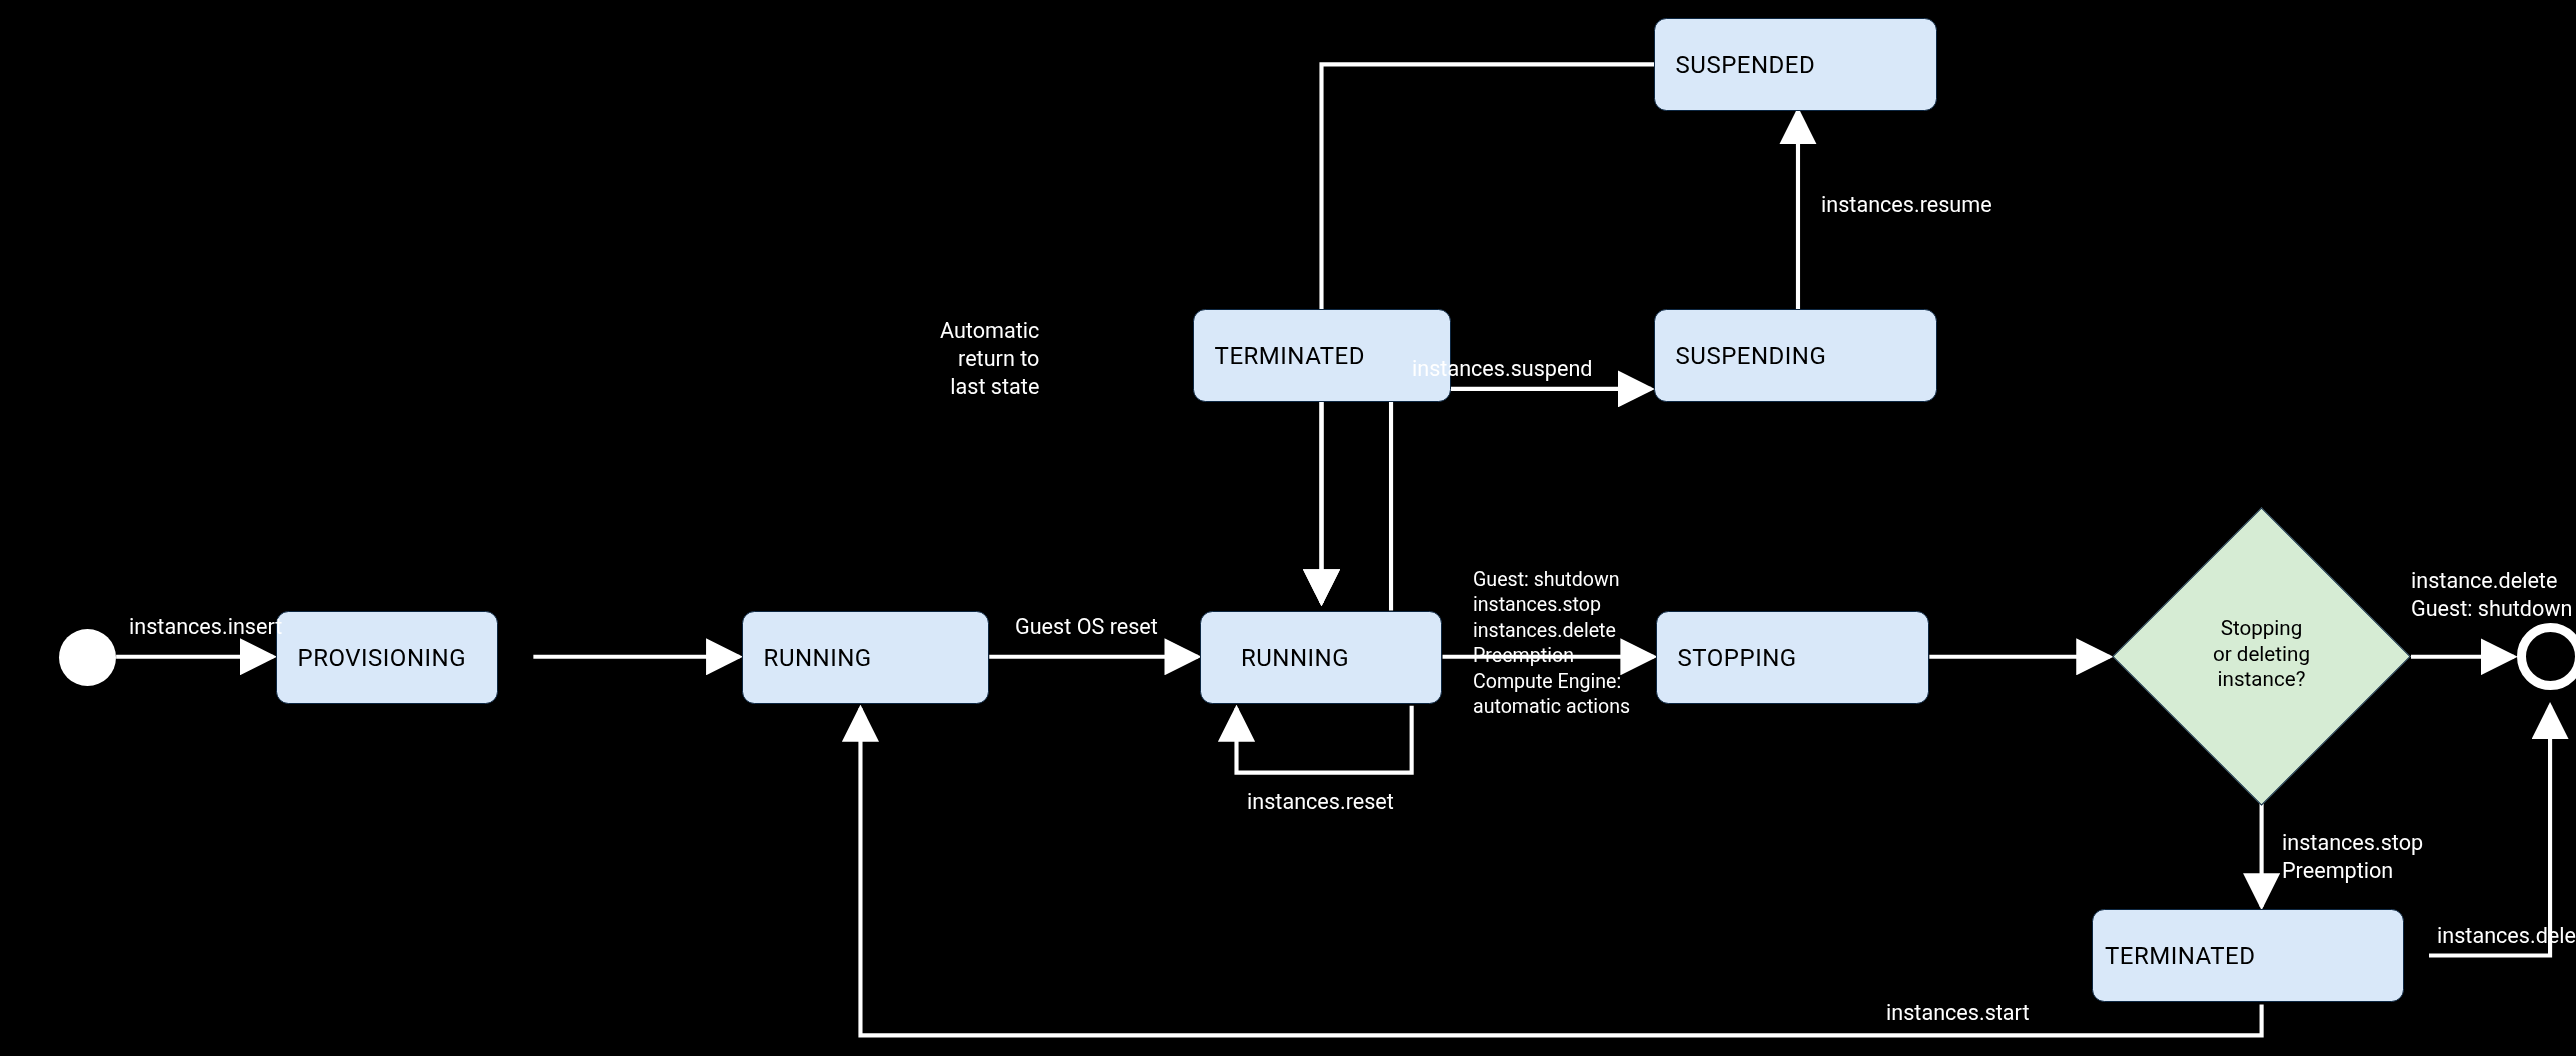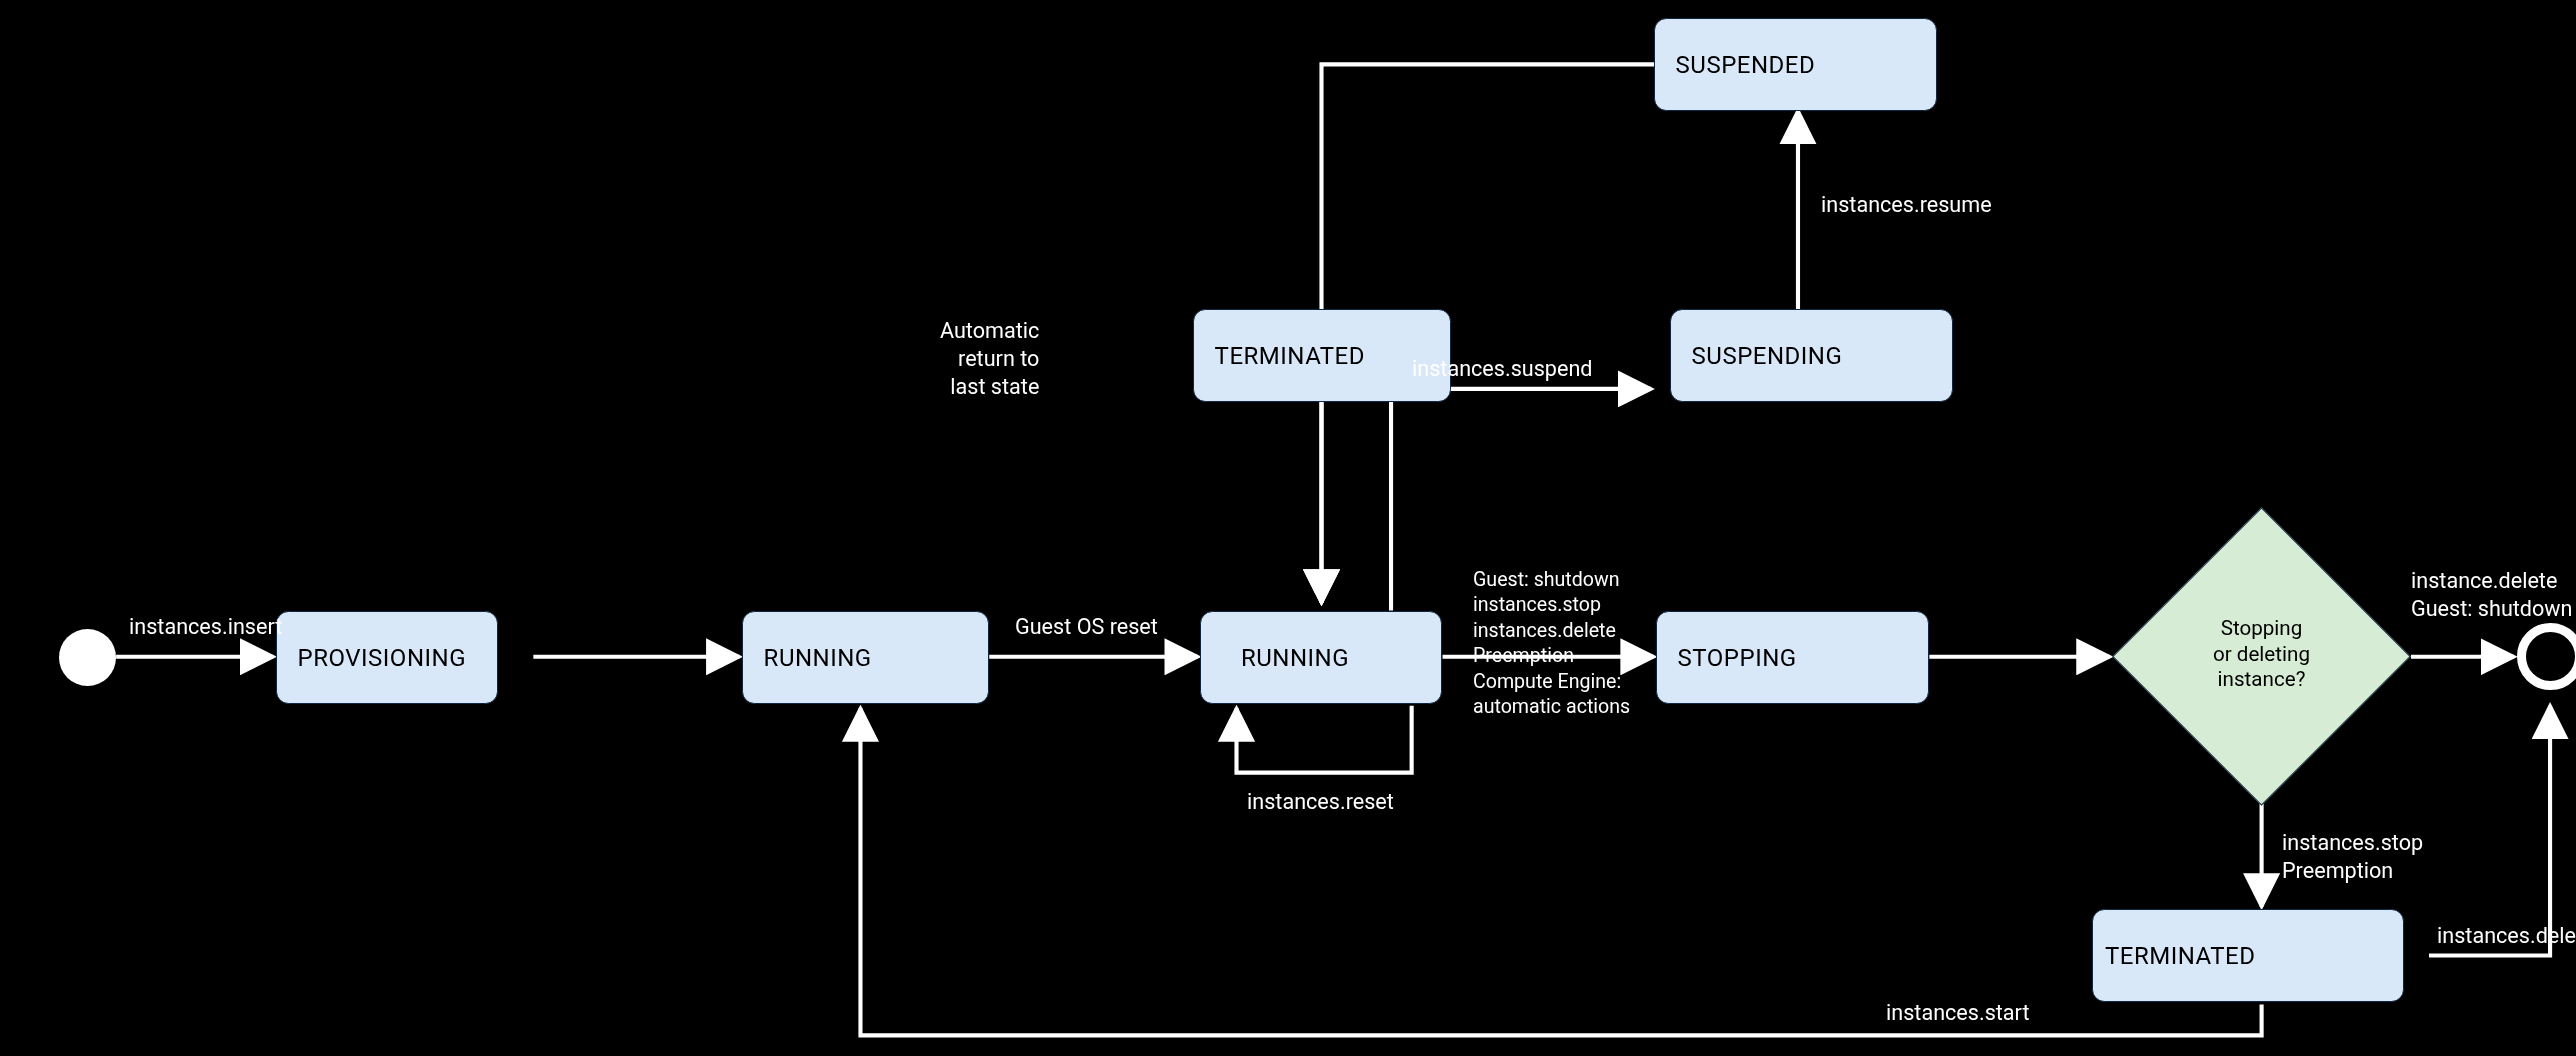--- a/index.html
+++ b/index.html
@@ -112,21 +112,21 @@
   </div>
   <div class="state-box" style="left:742px;top:611px;width:247px;">
     <span>RUNNING</span>
   </div>
   <div class="state-box" style="left:1200px;top:611px;width:242px;padding-left:40px;">
     <span>RUNNING</span>
   </div>
   <div class="state-box" style="left:1193px;top:309px;width:258px;">
     <span>TERMINATED</span>
   </div>
-  <div class="state-box" style="left:1654px;top:309px;width:283px;margin-left:16px;">
+  <div class="state-box" style="left:1654px;top:309px;width:283px;">
     <span>SUSPENDING</span>
   </div>
   <div class="state-box" style="left:1654px;top:18px;width:283px;">
     <span>SUSPENDED</span>
   </div>
   <div class="state-box" style="left:1656px;top:611px;width:273px;">
     <span>STOPPING</span>
   </div>
   <div class="state-box" style="left:2092px;top:909px;width:312px;padding-left:12px;">
     <span>TERMINATED</span>

